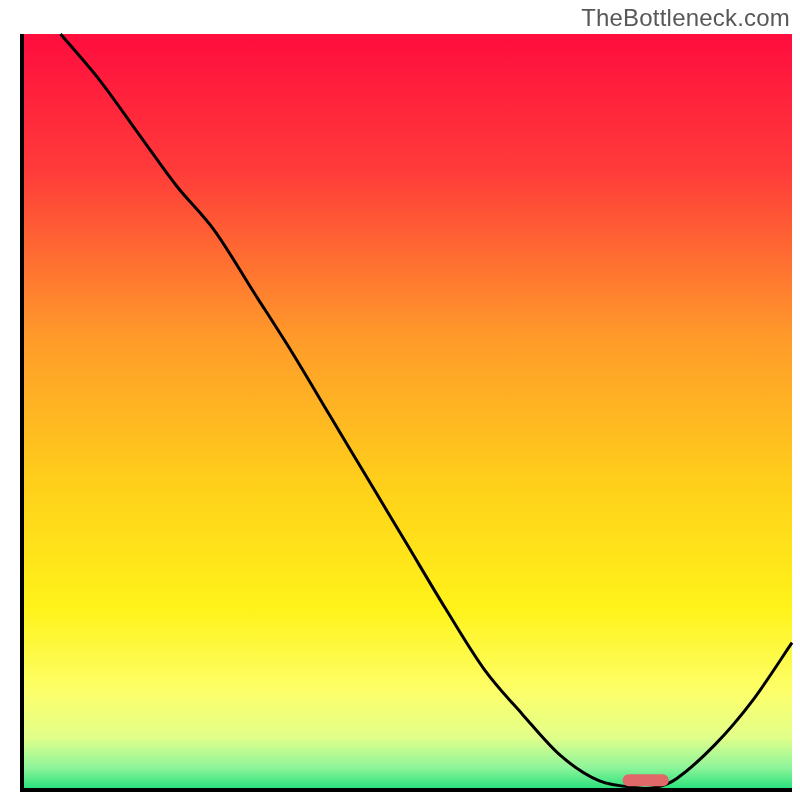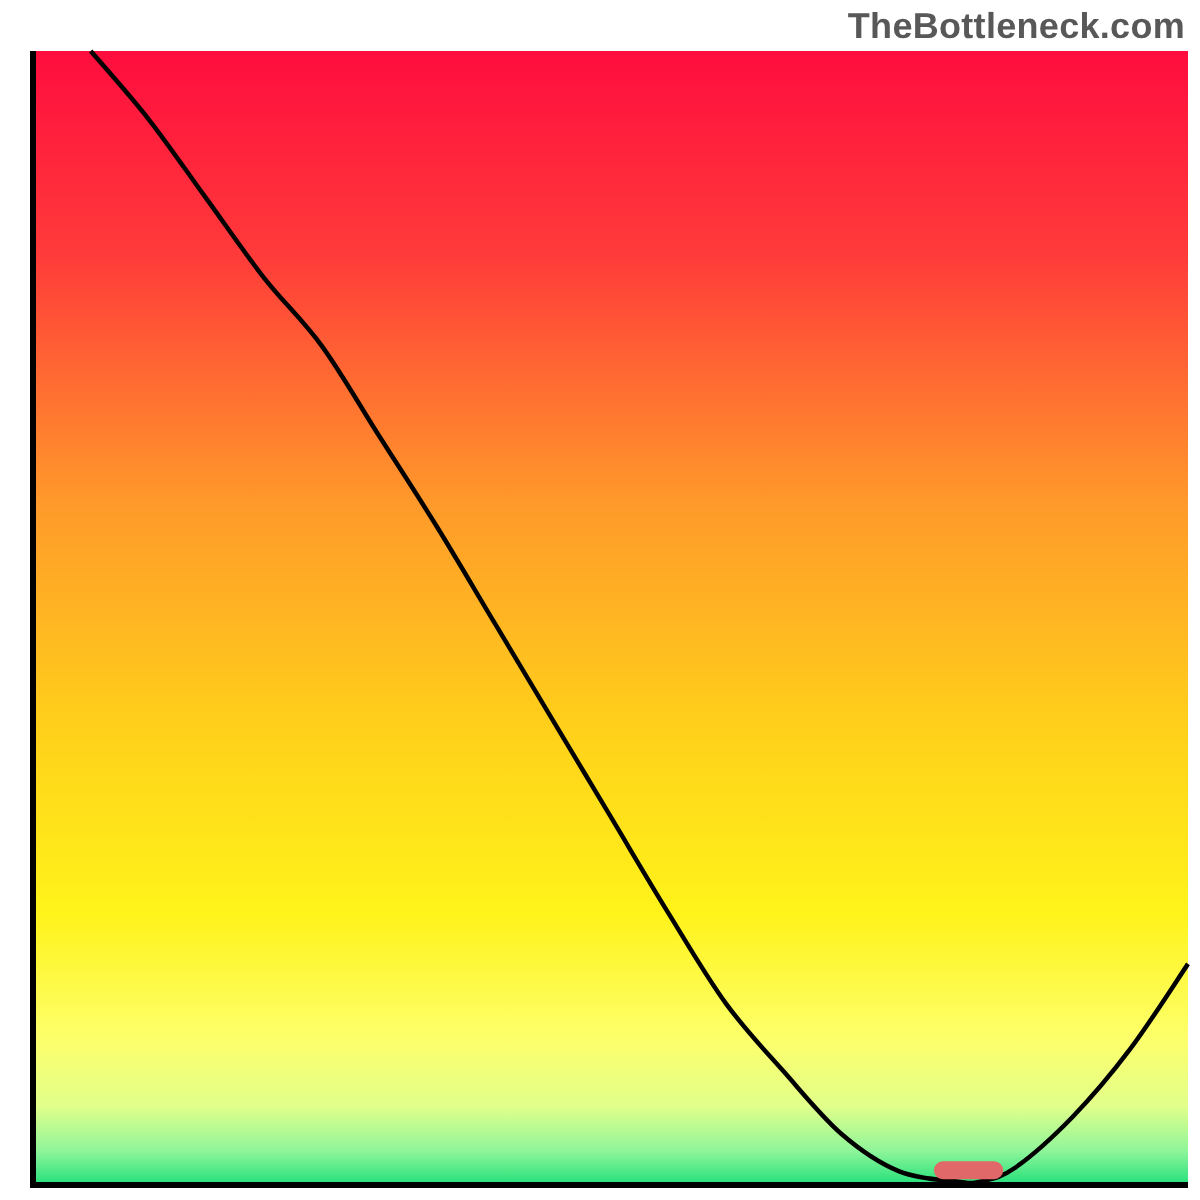--- a/index.html
+++ b/index.html
@@ -14,21 +14,21 @@
   .chart-container {
     position: relative;
     width: 800px;
     height: 800px;
   }
   .attribution {
     position: absolute;
     top: 4px;
     right: 10px;
     font-size: 24px;
-    font-weight: bold;
+    font-weight: normal;
     color: #585858;
     letter-spacing: 0.2px;
   }
   svg {
     display: block;
   }
 </style>
 </head>
 <body>
 

